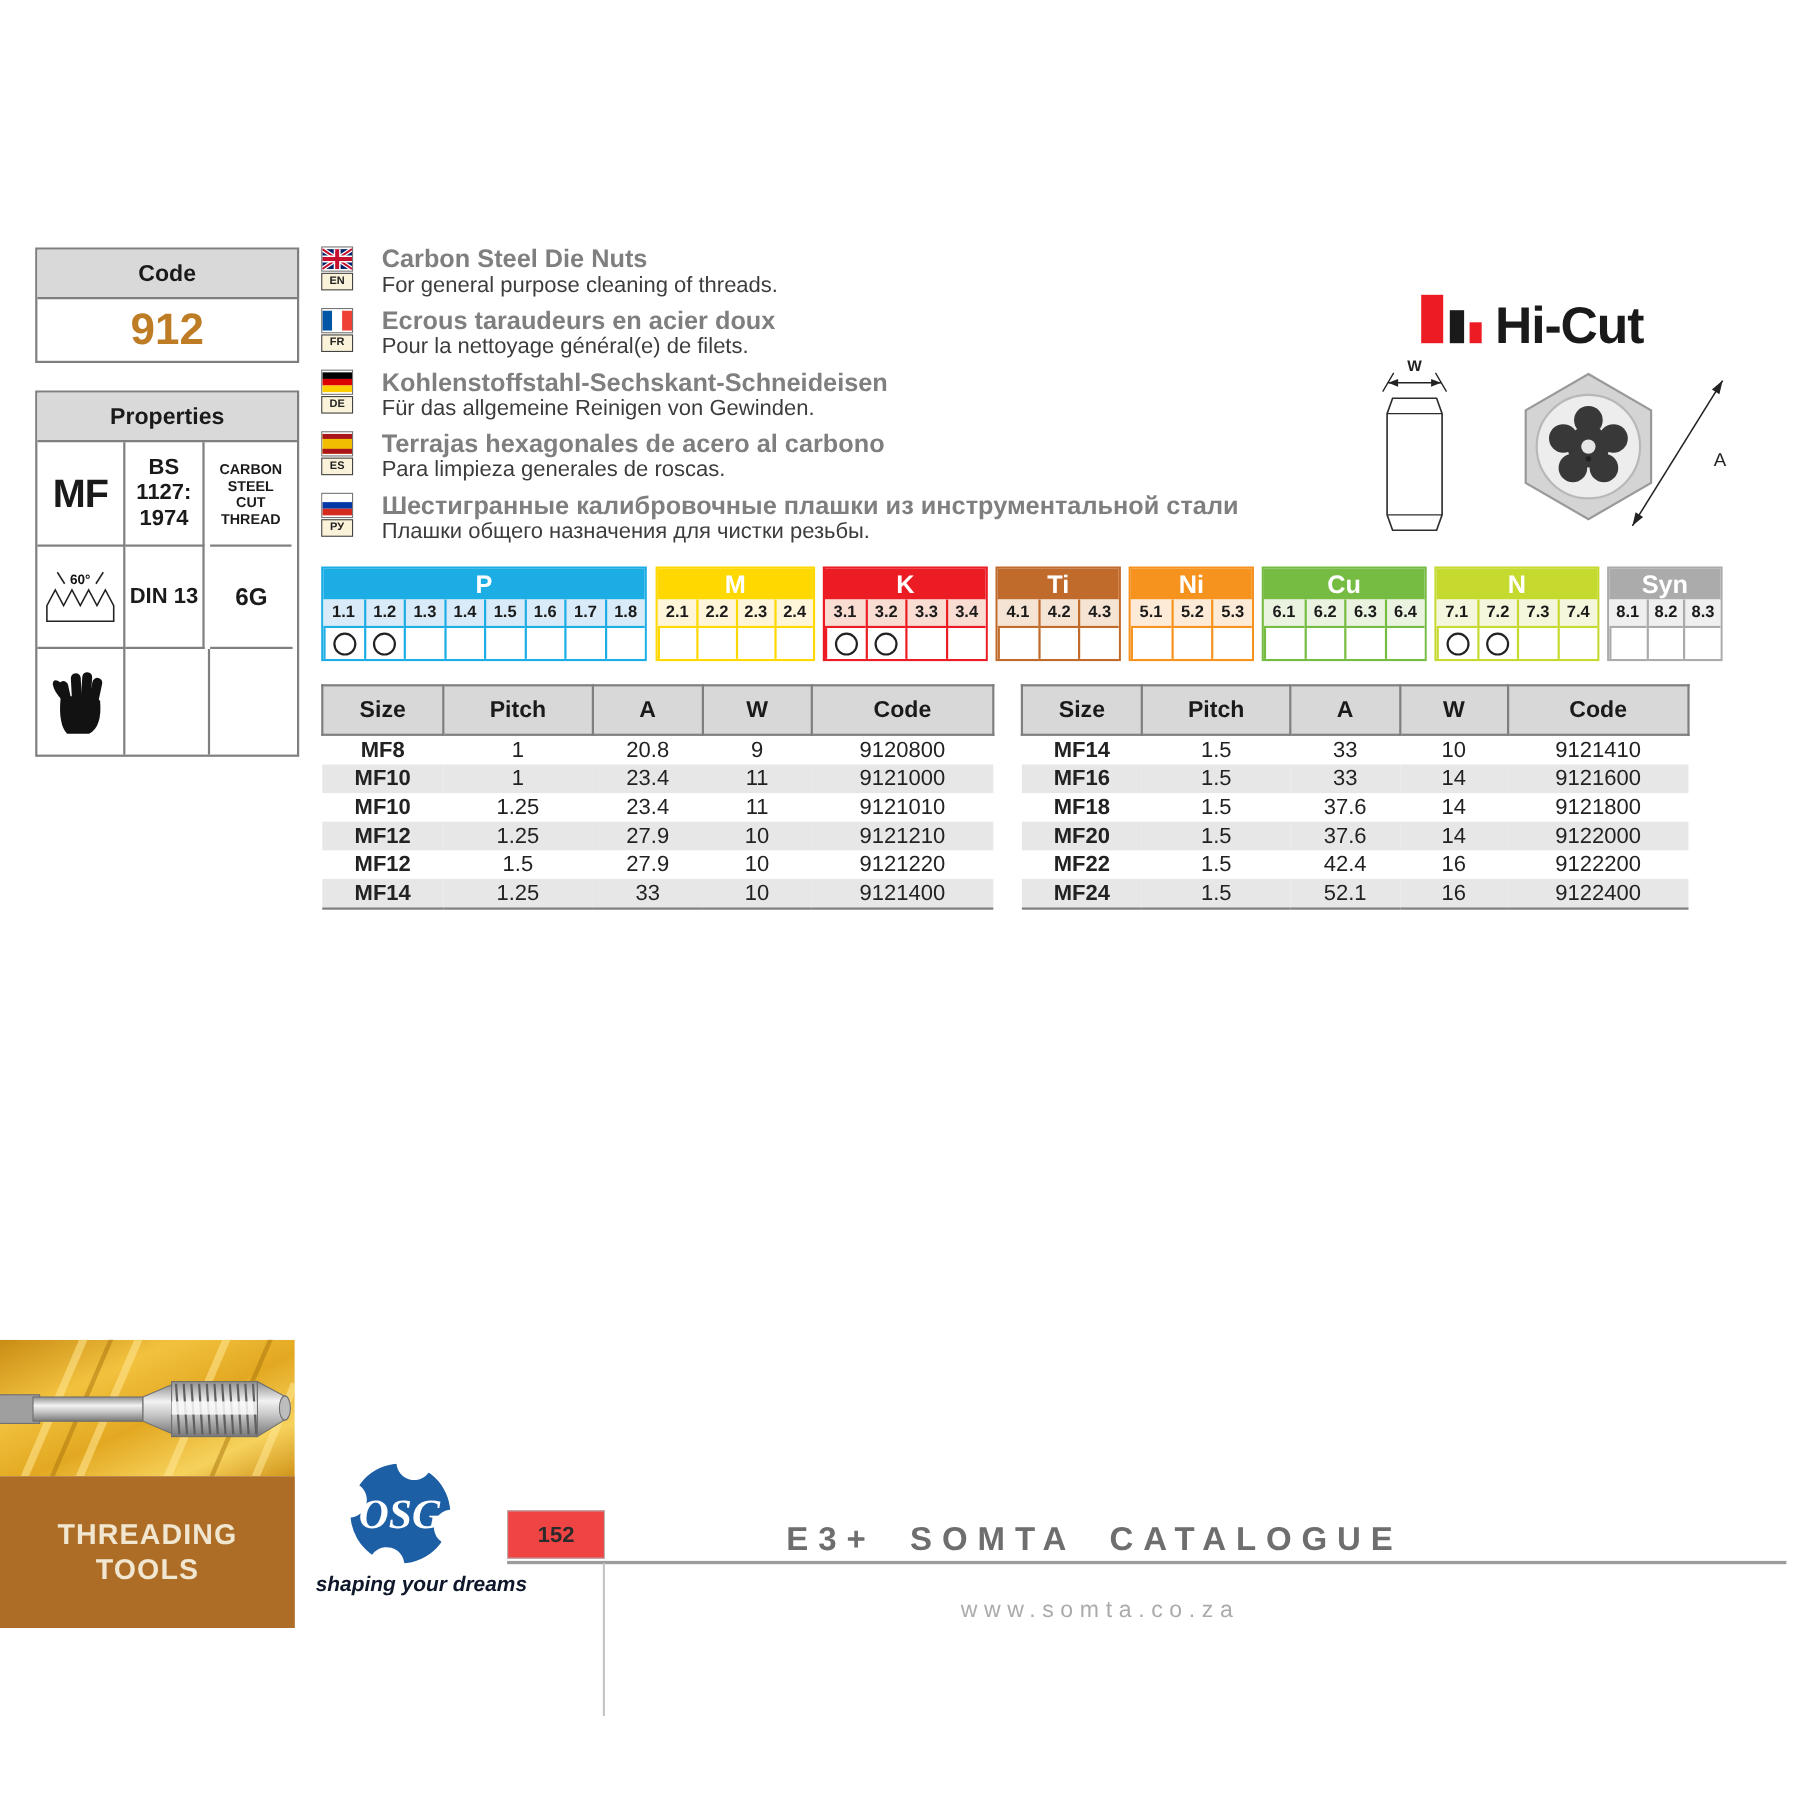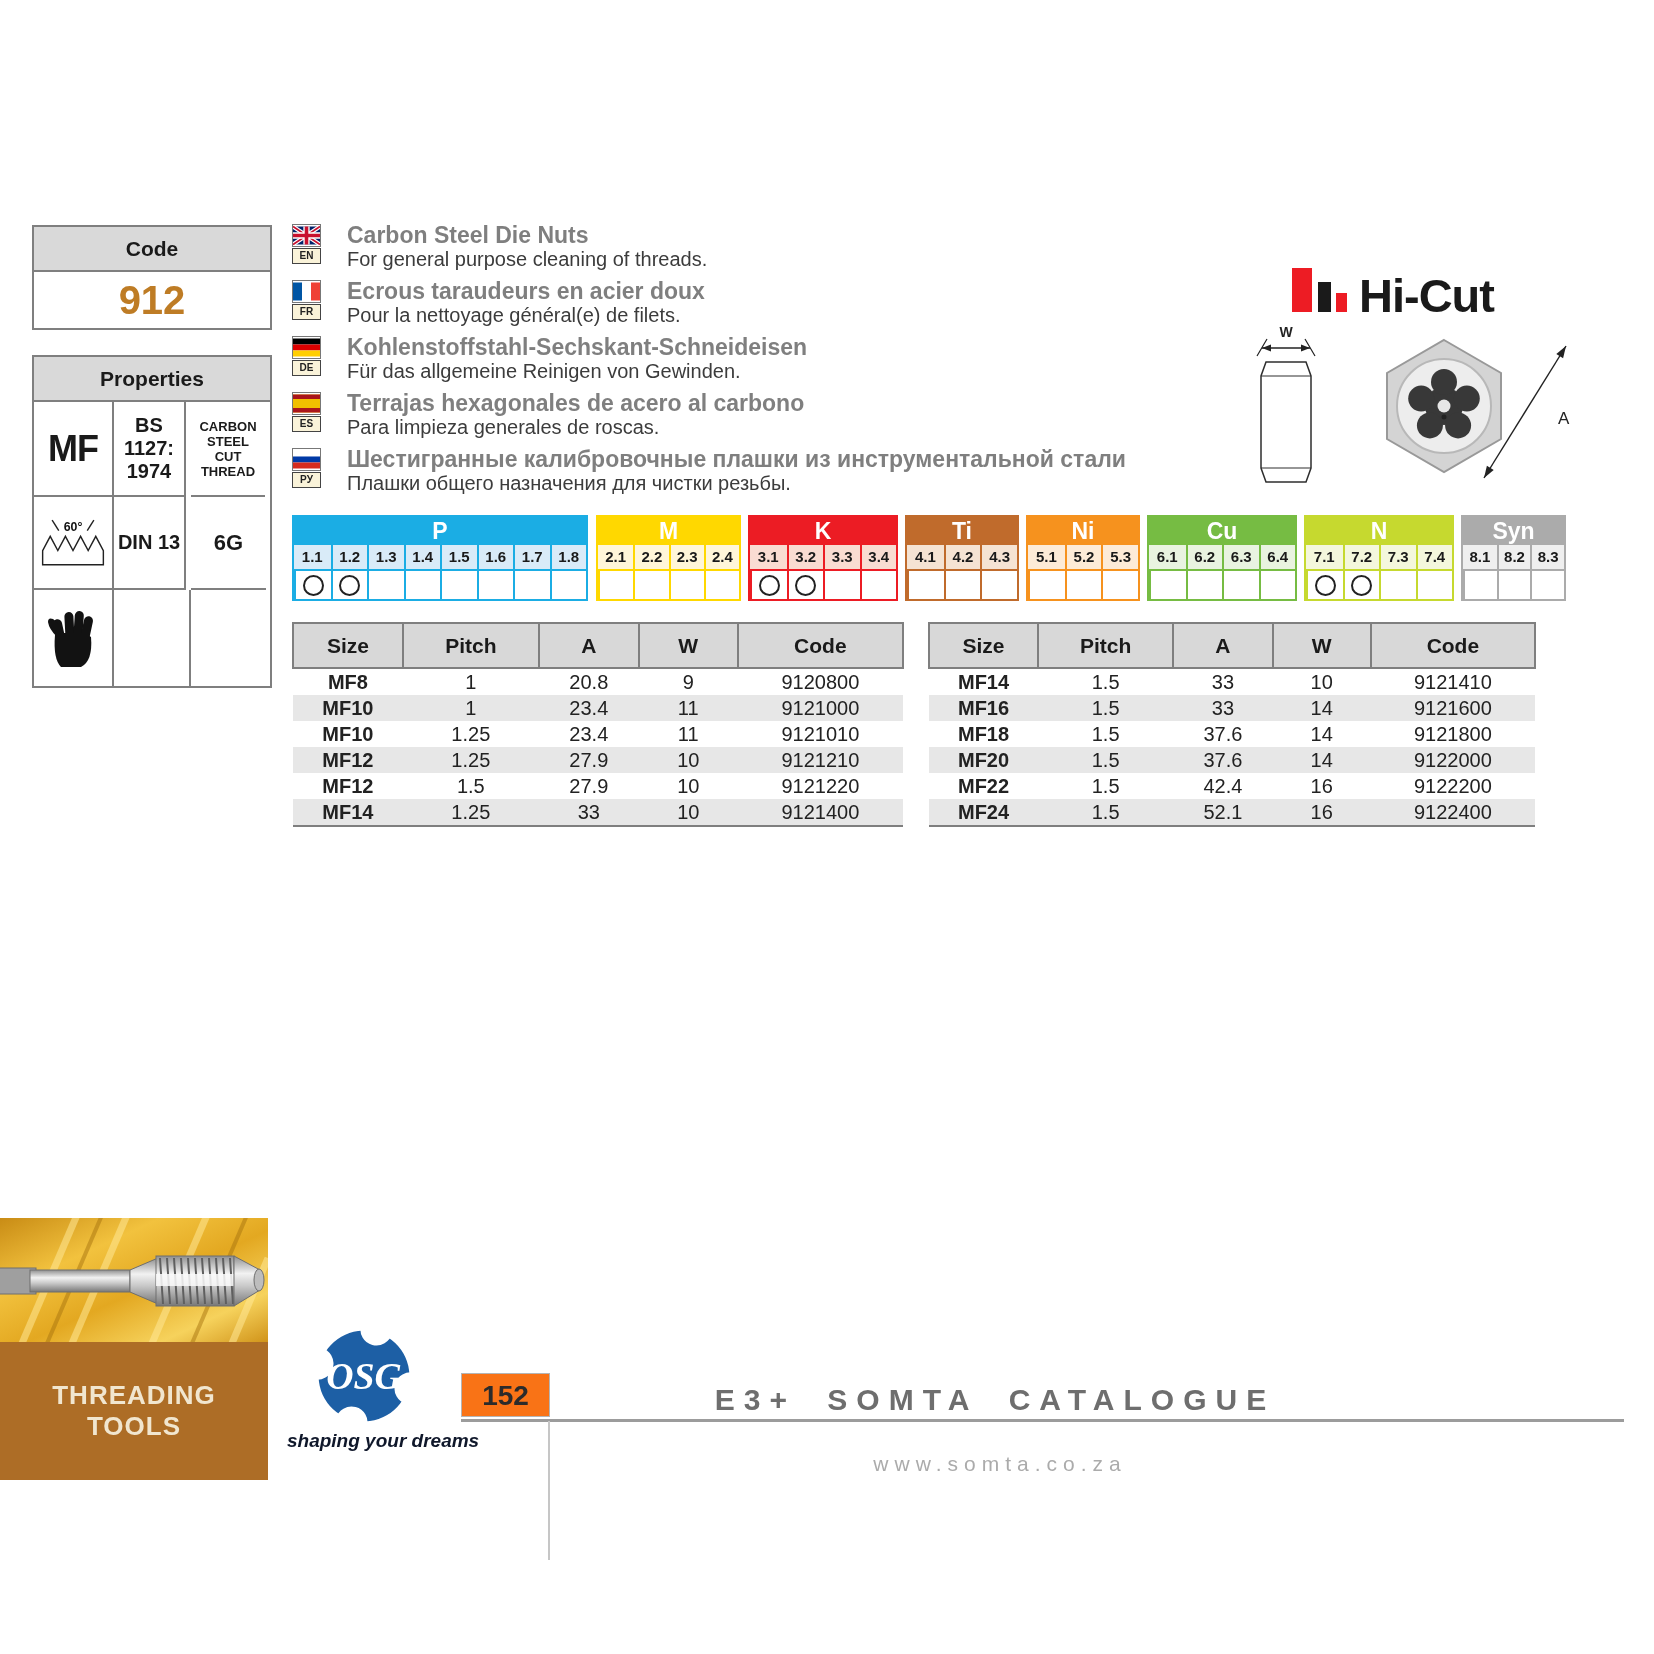--- a/index.html
+++ b/index.html
@@ -79,22 +79,22 @@
   #photo{position:absolute;left:0;top:1218px;width:268px;height:124px;}
   #band{position:absolute;left:0;top:1342px;width:268px;height:138px;
         display:flex;align-items:center;justify-content:center;text-align:center;}
   #band .band-text{font-size:26px;font-weight:bold;color:#f1e6cf;line-height:31px;width:190px;
                    letter-spacing:1px;}
   #osg-logo{position:absolute;left:312px;top:1324px;}
   #osg-slogan{position:absolute;left:287px;top:1430px;width:156px;text-align:center;
               font-size:19px;font-weight:bold;font-style:italic;color:#0f172a;white-space:nowrap;}
 
   
-  #page-box{position:absolute;left:461px;top:1373px;width:89px;height:44px;background:#f97316;
-            border:1px solid #b5b5b5;line-height:44px;text-align:center;font-size:28px;
+  #page-box{position:absolute;left:461px;top:1373px;width:89px;height:44px;background:#ef4444;
+            border:1px solid #b5b5b5;line-height:44px;text-align:center;font-size:20px;
             font-weight:bold;color:#2b2b2b;box-sizing:border-box;}
   #footer-hline{position:absolute;left:461px;top:1419px;width:1163px;height:3px;background:#9c9c9c;}
   #footer-vline{position:absolute;left:548px;top:1421px;width:2px;height:139px;background:#c6c6c6;}
   #catalogue{position:absolute;left:995px;top:1383px;transform:translateX(-50%);font-size:30px;
              font-weight:bold;color:#6e6e6e;letter-spacing:9px;word-spacing:14px;white-space:nowrap;}
   #website{position:absolute;left:1000px;top:1452px;transform:translateX(-50%);font-size:21px;
            color:#ababab;letter-spacing:6px;white-space:nowrap;}
 </style>
 </head>
 <body>

